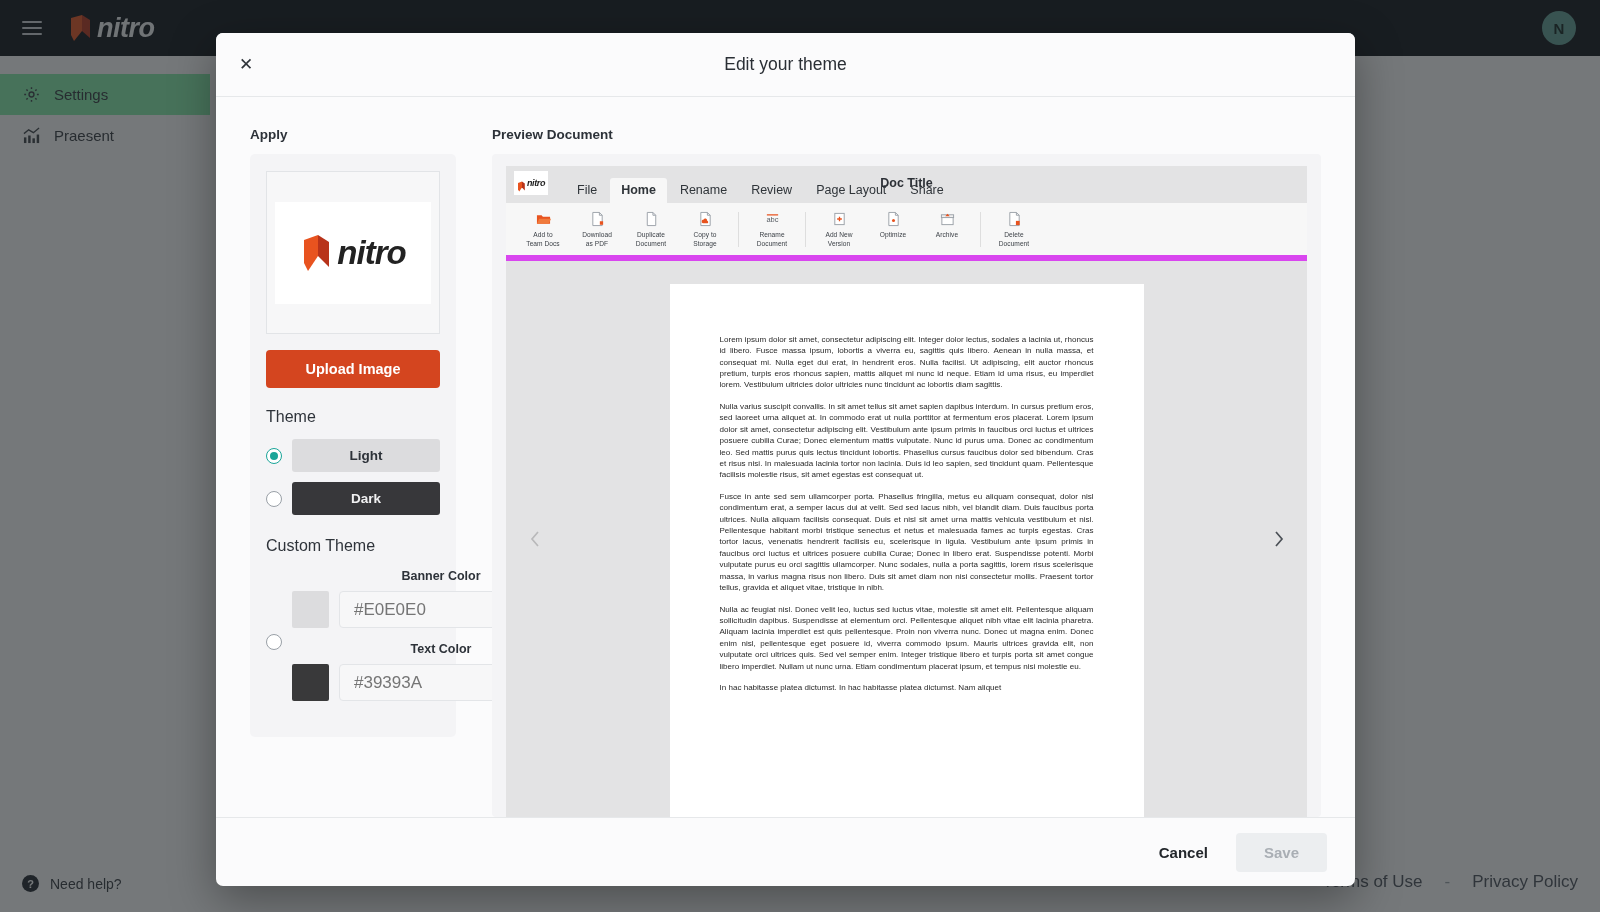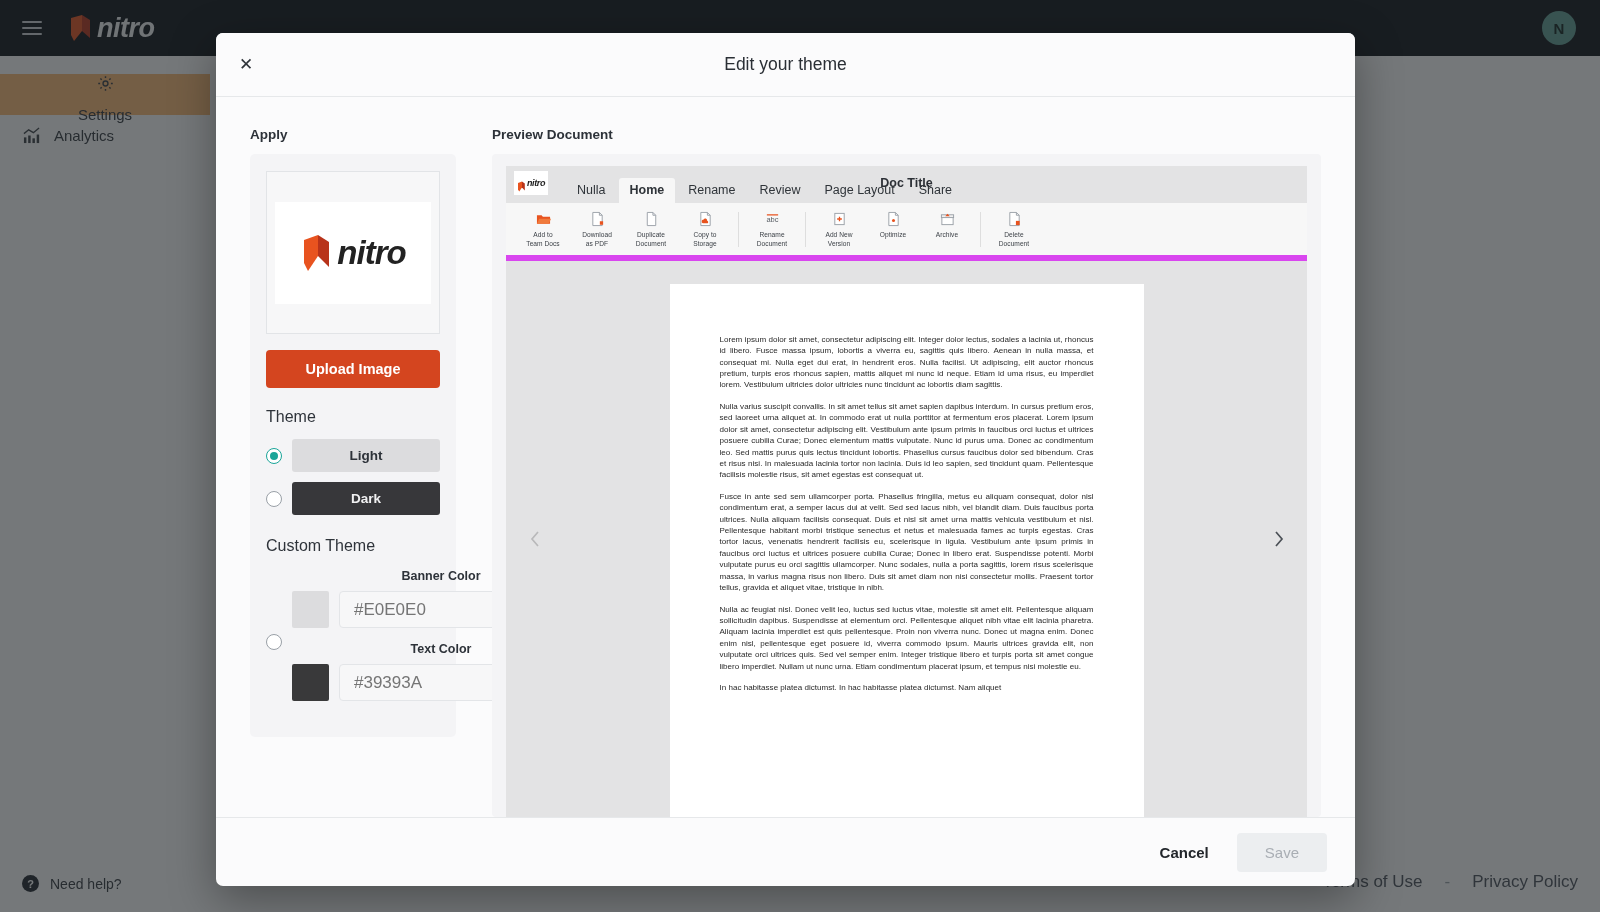--- a/index.html
+++ b/index.html
@@ -39,21 +39,21 @@
     width: 210px; padding-top: 18px;
     background: #ffffff;
     height: calc(912px - 56px);
   }
   .nav-item {
     display:flex; align-items:center; gap:14px;
     height: 41px; padding: 0 22px;
     font-size: 15px; color:#32373d;
     cursor:pointer;
   }
-  .nav-item.active { background: #fdba74; flex-direction: column; }
+  .nav-item.active { background: #86efac; }
   .nav-ico { width:18px; height:18px; flex:0 0 18px; display:flex; align-items:center; justify-content:center; }
   .nav-ico svg { width:17px; height:17px; }
 
   .help-row {
     position:absolute; left: 22px; bottom: 20px;
     display:flex; align-items:center; gap:11px;
     font-size: 14px; color:#33383e;
   }
   .help-badge {
     width:17px;height:17px;border-radius:50%;background:#1e242b;color:#fff;
@@ -244,21 +244,21 @@
     gap: 12px; padding-right: 28px;
   }
   .btn-cancel {
     background:none;border:none;font-family:inherit;
     font-size:15px;font-weight:700;color:#23272c;cursor:pointer;
     padding: 10px 16px;
   }
   .btn-save {
     background:#eceef0;border:none;font-family:inherit;
     font-size:15px;color:#a9aeb4;border-radius:4px;
-    padding: 11px 28px; cursor:default;
+    padding: 11px 28px; cursor:default;font-weight:bold;
   }
 </style>
 </head>
 <body>
 
 <div id="app-shell">
 
   <div class="topbar">
     <div class="hamburger">
       <span></span>
@@ -290,21 +290,21 @@
     <div class="nav-item">
       <span class="nav-ico">
         <svg viewBox="0 0 18 18" fill="#3a3f45">
             <path d="M1 7 L6 3 L11 6 L17 1" stroke="#3a3f45" stroke-width="1.4" fill="none"></path>
             <rect x="1" y="11" width="2.6" height="6"></rect>
             <rect x="5.5" y="9" width="2.6" height="8"></rect>
             <rect x="10" y="12" width="2.6" height="5"></rect>
             <rect x="14.5" y="8" width="2.6" height="9"></rect>
           </svg>
       </span>
-      <span>Analytics</span>
+      <span>Praesent</span>
     </div>
   </div>
 
   <div class="help-row">
     <span class="help-badge">?</span>
     <span>Need help?</span>
   </div>
 
   <div class="legal-row">
     <span>Terms of Use</span>
@@ -385,21 +385,21 @@
             <div class="ribbon-logo">
               <span class="lm">
                 <svg viewBox="0 0 9 11" width="9" height="11">
                   <path d="M1 2 L5 0.5 L5 6.5 L2.2 10.5 L1 8.4 Z" fill="#e8531f"></path>
                   <path d="M5 0.5 L7.8 2.5 L7.8 9.4 L5 6.5 Z" fill="#b8331a"></path>
                 </svg>
               </span>
               <span class="lw">nitro</span>
             </div>
             <div class="ribbon-tabs">
-              <span class="ribbon-tab">Nulla</span>
+              <span class="ribbon-tab">File</span>
               <span class="ribbon-tab active">Home</span>
               <span class="ribbon-tab">Rename</span>
               <span class="ribbon-tab">Review</span>
               <span class="ribbon-tab">Page Layout</span>
               <span class="ribbon-tab">Share</span>
             </div>
             <div class="doc-title">Doc Title</div>
           </div>
 
           <div class="ribbon-body">

